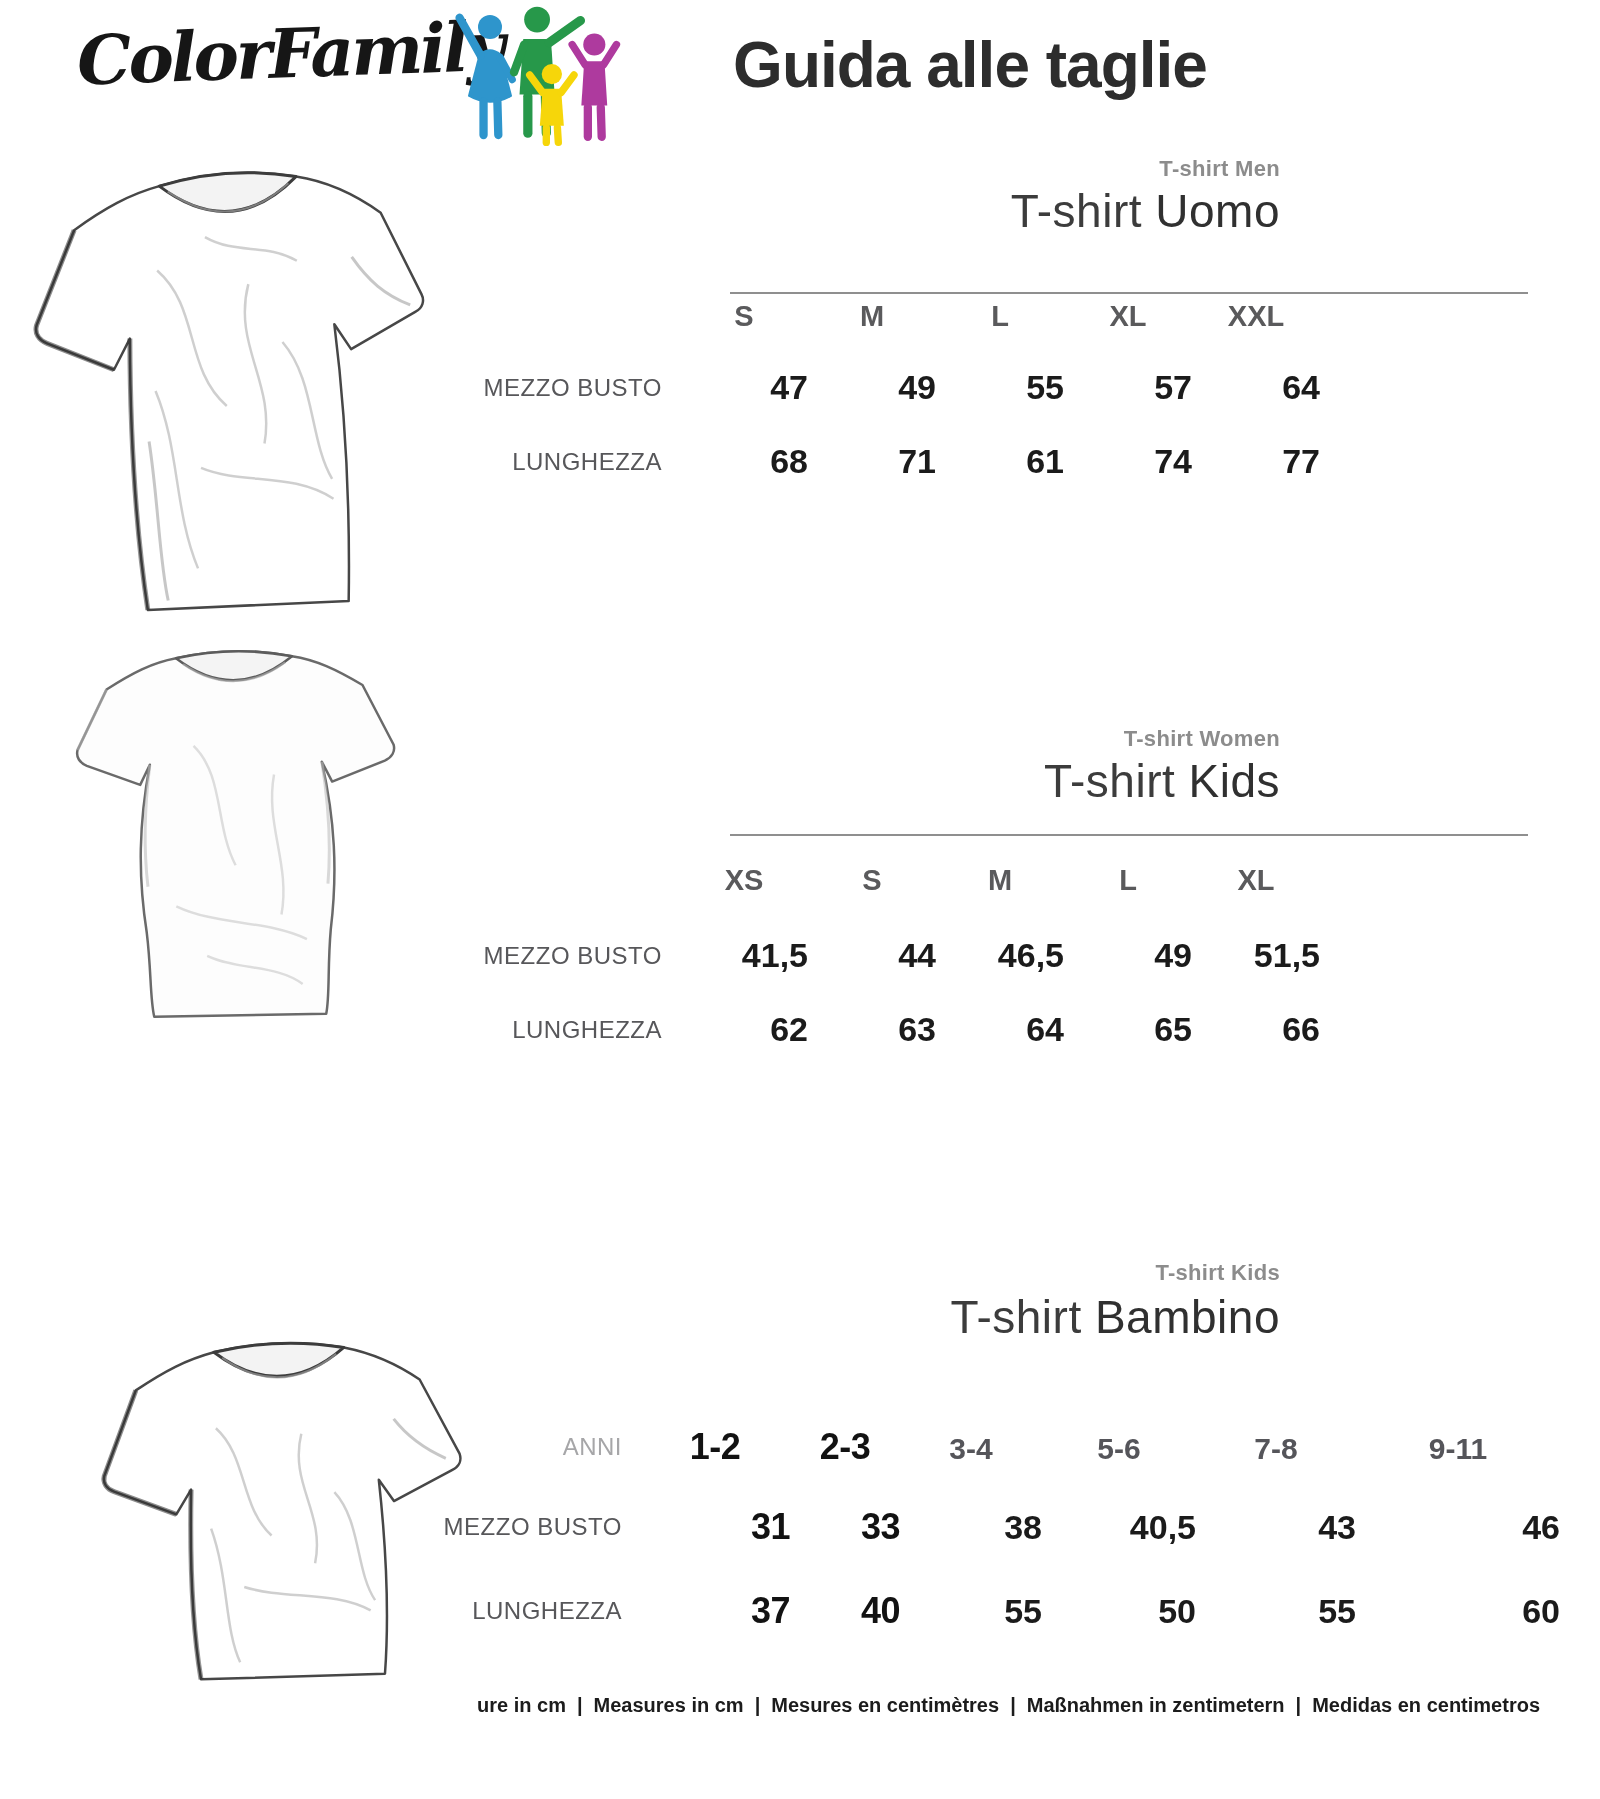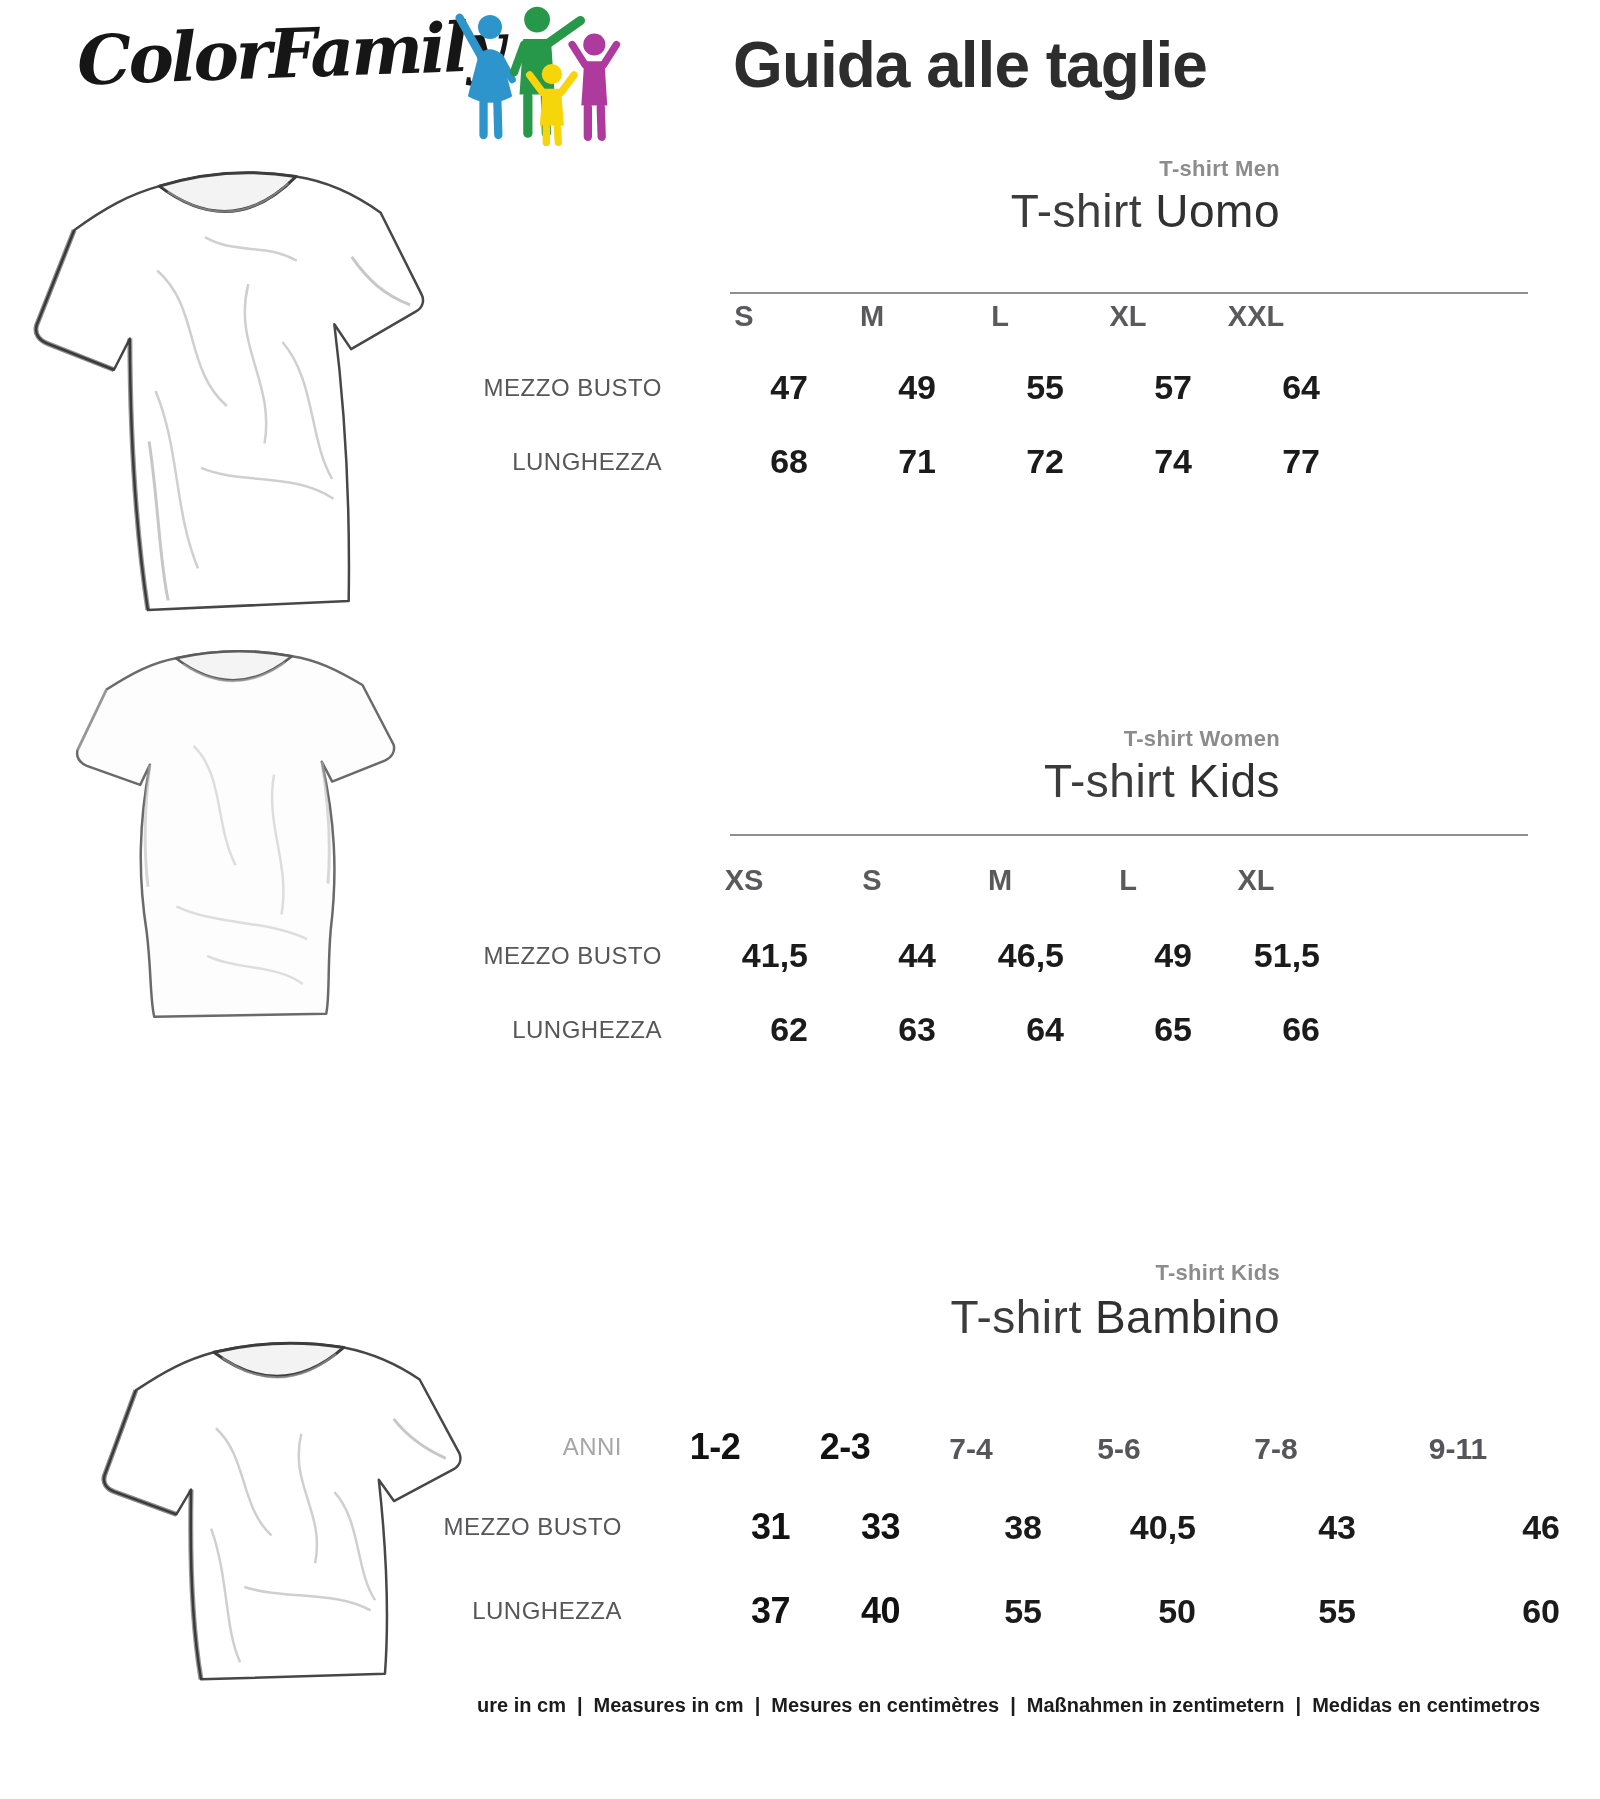--- a/index.html
+++ b/index.html
@@ -158,21 +158,21 @@
     <span class="cell value-cell">49</span>
     <span class="cell value-cell">55</span>
     <span class="cell value-cell">57</span>
     <span class="cell value-cell">64</span>
   </div>
 
   <div class="abs trow" style="top:442px;">
     <span class="row-label">LUNGHEZZA</span>
     <span class="cell value-cell">68</span>
     <span class="cell value-cell">71</span>
-    <span class="cell value-cell">72</span>
+    <span class="cell value-cell">61</span>
     <span class="cell value-cell">74</span>
     <span class="cell value-cell">77</span>
   </div>
 
   <svg class="shirt" style="left:55px; top:625px;" width="390" height="410" viewBox="0 0 390 410" aria-hidden="true">
     <g transform="rotate(-1 195 205)">
       <path d="M124,32 C100,36 80,46 54,62 L24,122 C22,129 26,135 33,138 L86,158 L96,138
                C84,196 82,248 90,306 C94,344 92,372 96,390 L268,390 C272,372 270,344 274,306
                C282,248 280,196 268,138 L278,158 L331,138 C338,135 342,129 340,122 L310,62
                C284,46 264,36 240,32 Q182,20 124,32 Z" fill="#fdfdfd" stroke="#6a6a6a" stroke-width="2.5" stroke-linejoin="round"></path>
@@ -245,21 +245,21 @@
     </g>
   </svg>
 
   <div class="abs sec-tag" style="top:1260px;">T-shirt Kids</div>
   <div class="abs sec-title" style="top:1290px;"><span>T-shirt</span> <span class="name">Bambino</span></div>
 
   <div class="abs trow kids" style="top:1426px;">
     <span class="row-label light">ANNI</span>
     <span class="cell age-cell pasted">1-2</span>
     <span class="cell age-cell pasted">2-3</span>
-    <span class="cell age-cell">7-4</span>
+    <span class="cell age-cell">3-4</span>
     <span class="cell age-cell">5-6</span>
     <span class="cell age-cell">7-8</span>
     <span class="cell age-cell">9-11</span>
   </div>
 
   <div class="abs trow kids" style="top:1506px;">
     <span class="row-label">MEZZO BUSTO</span>
     <span class="cell value-cell pasted">31</span>
     <span class="cell value-cell pasted">33</span>
     <span class="cell value-cell">38</span>

